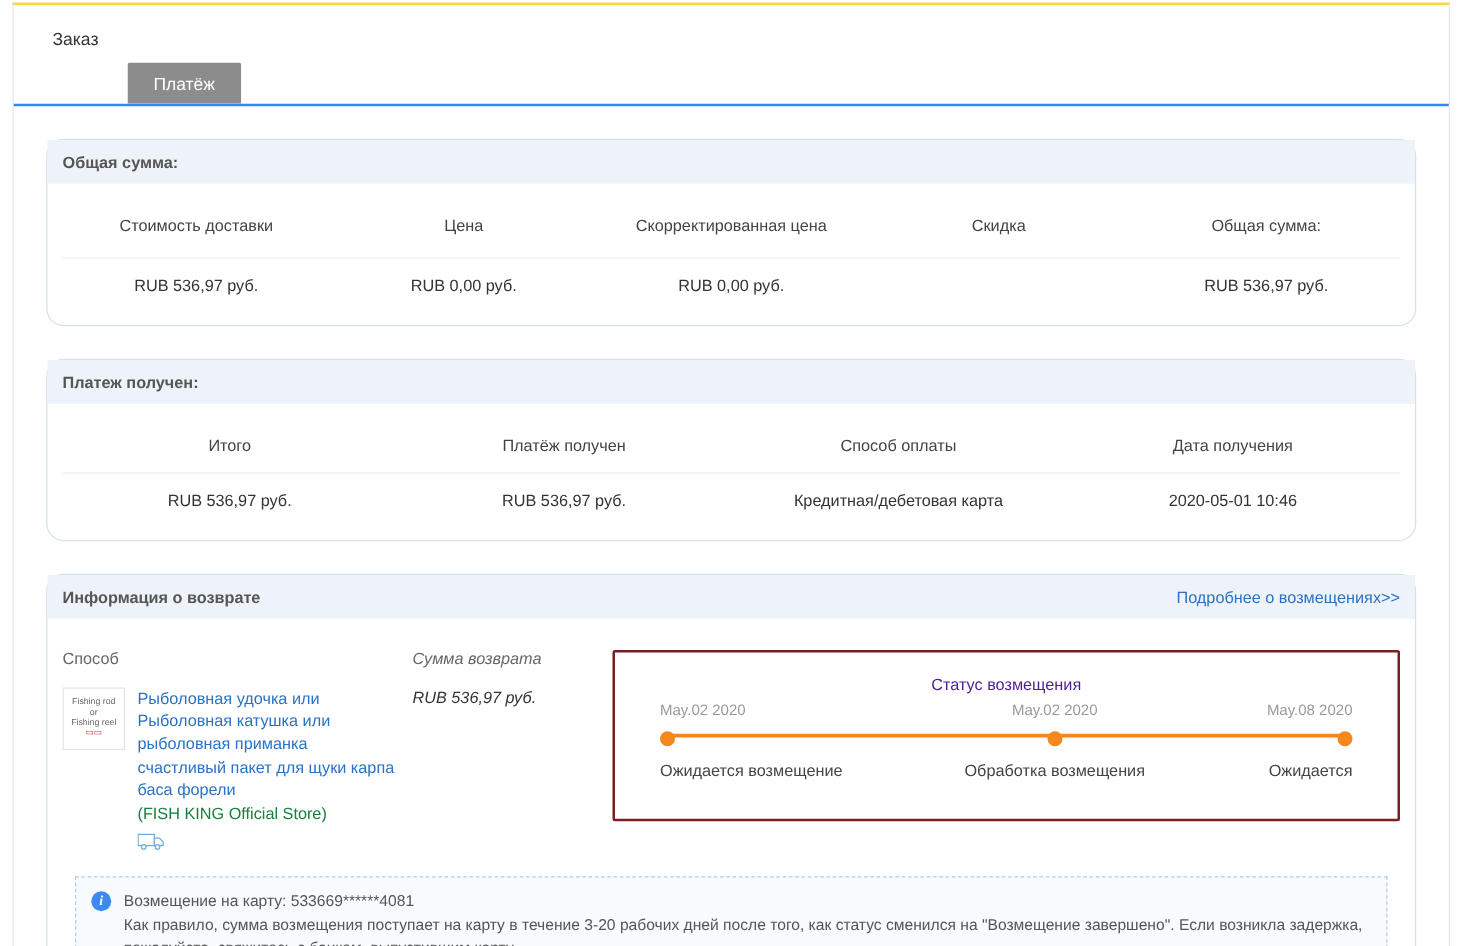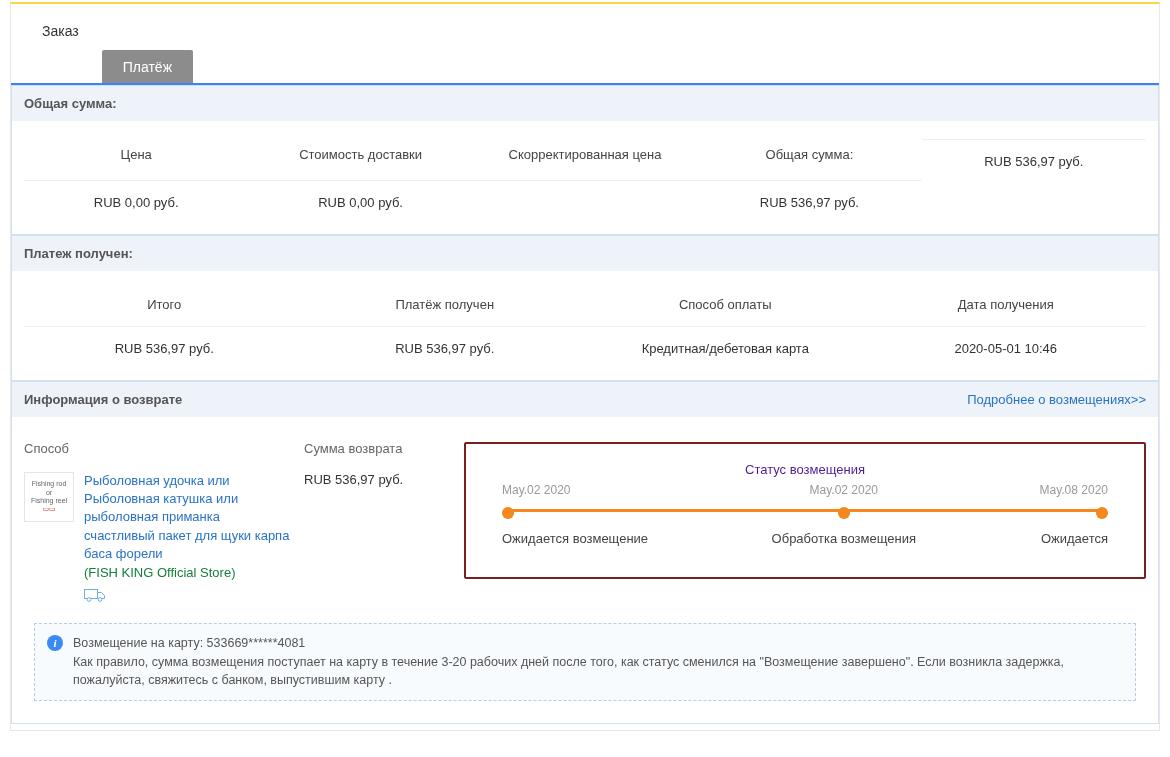--- a/index.html
+++ b/index.html
@@ -29,23 +29,23 @@
     margin-right: 2px;
   }
   .tab.active {
     background: #8c8c8c;
     color: #fff;
     border-radius: 2px 2px 0 0;
     margin-top: 36px;
   }
 
   .panel {
-    margin: 0;
+    margin: 26px;
     border: 1px solid #d2e1f0;
-    border-radius: 0;
+    border-radius: 14px;
   }
   .panel-header {
     background: #edf3f9;
     padding: 10px 12px;
     font-weight: bold;
     font-size: 13px;
     color: #555;
     display: flex;
     justify-content: space-between;
     align-items: center;
@@ -83,21 +83,21 @@
     cursor: pointer;
     text-decoration: none;
   }
 
   .refund-row {
     display: flex;
     align-items: flex-start;
     padding: 4px 0;
   }
   .col-product { width: 280px; padding-right: 10px; }
-  .col-amount { width: 160px; }
+  .col-amount { width: 160px; font-style: italic; }
   .col-status { flex: 1; }
 
   .refund-head {
     display: flex;
     padding: 6px 0 12px 0;
     color: #666;
   }
 
   .prod {
     display: flex;
@@ -220,23 +220,24 @@
 
   <div class="tabs">
     <div class="tab">Заказ</div>
     <div class="tab active">Платёж</div>
   </div>
 
   <div class="panel">
     <div class="panel-header">Общая сумма:</div>
     <div class="panel-body">
       <div class="grid-5">
+        <div class="cell-h">Стоимость доставки</div>
         <div class="cell-h">Цена</div>
-        <div class="cell-h">Стоимость доставки</div>
         <div class="cell-h">Скорректированная цена</div>
+        <div class="cell-h">Скидка</div>
         <div class="cell-h">Общая сумма:</div>
         <div class="cell-v row-sep">RUB 536,97 руб.</div>
         <div class="cell-v row-sep">RUB 0,00 руб.</div>
         <div class="cell-v row-sep">RUB 0,00 руб.</div>
         <div class="cell-v row-sep"></div>
         <div class="cell-v row-sep">RUB 536,97 руб.</div>
       </div>
     </div>
   </div>
 

